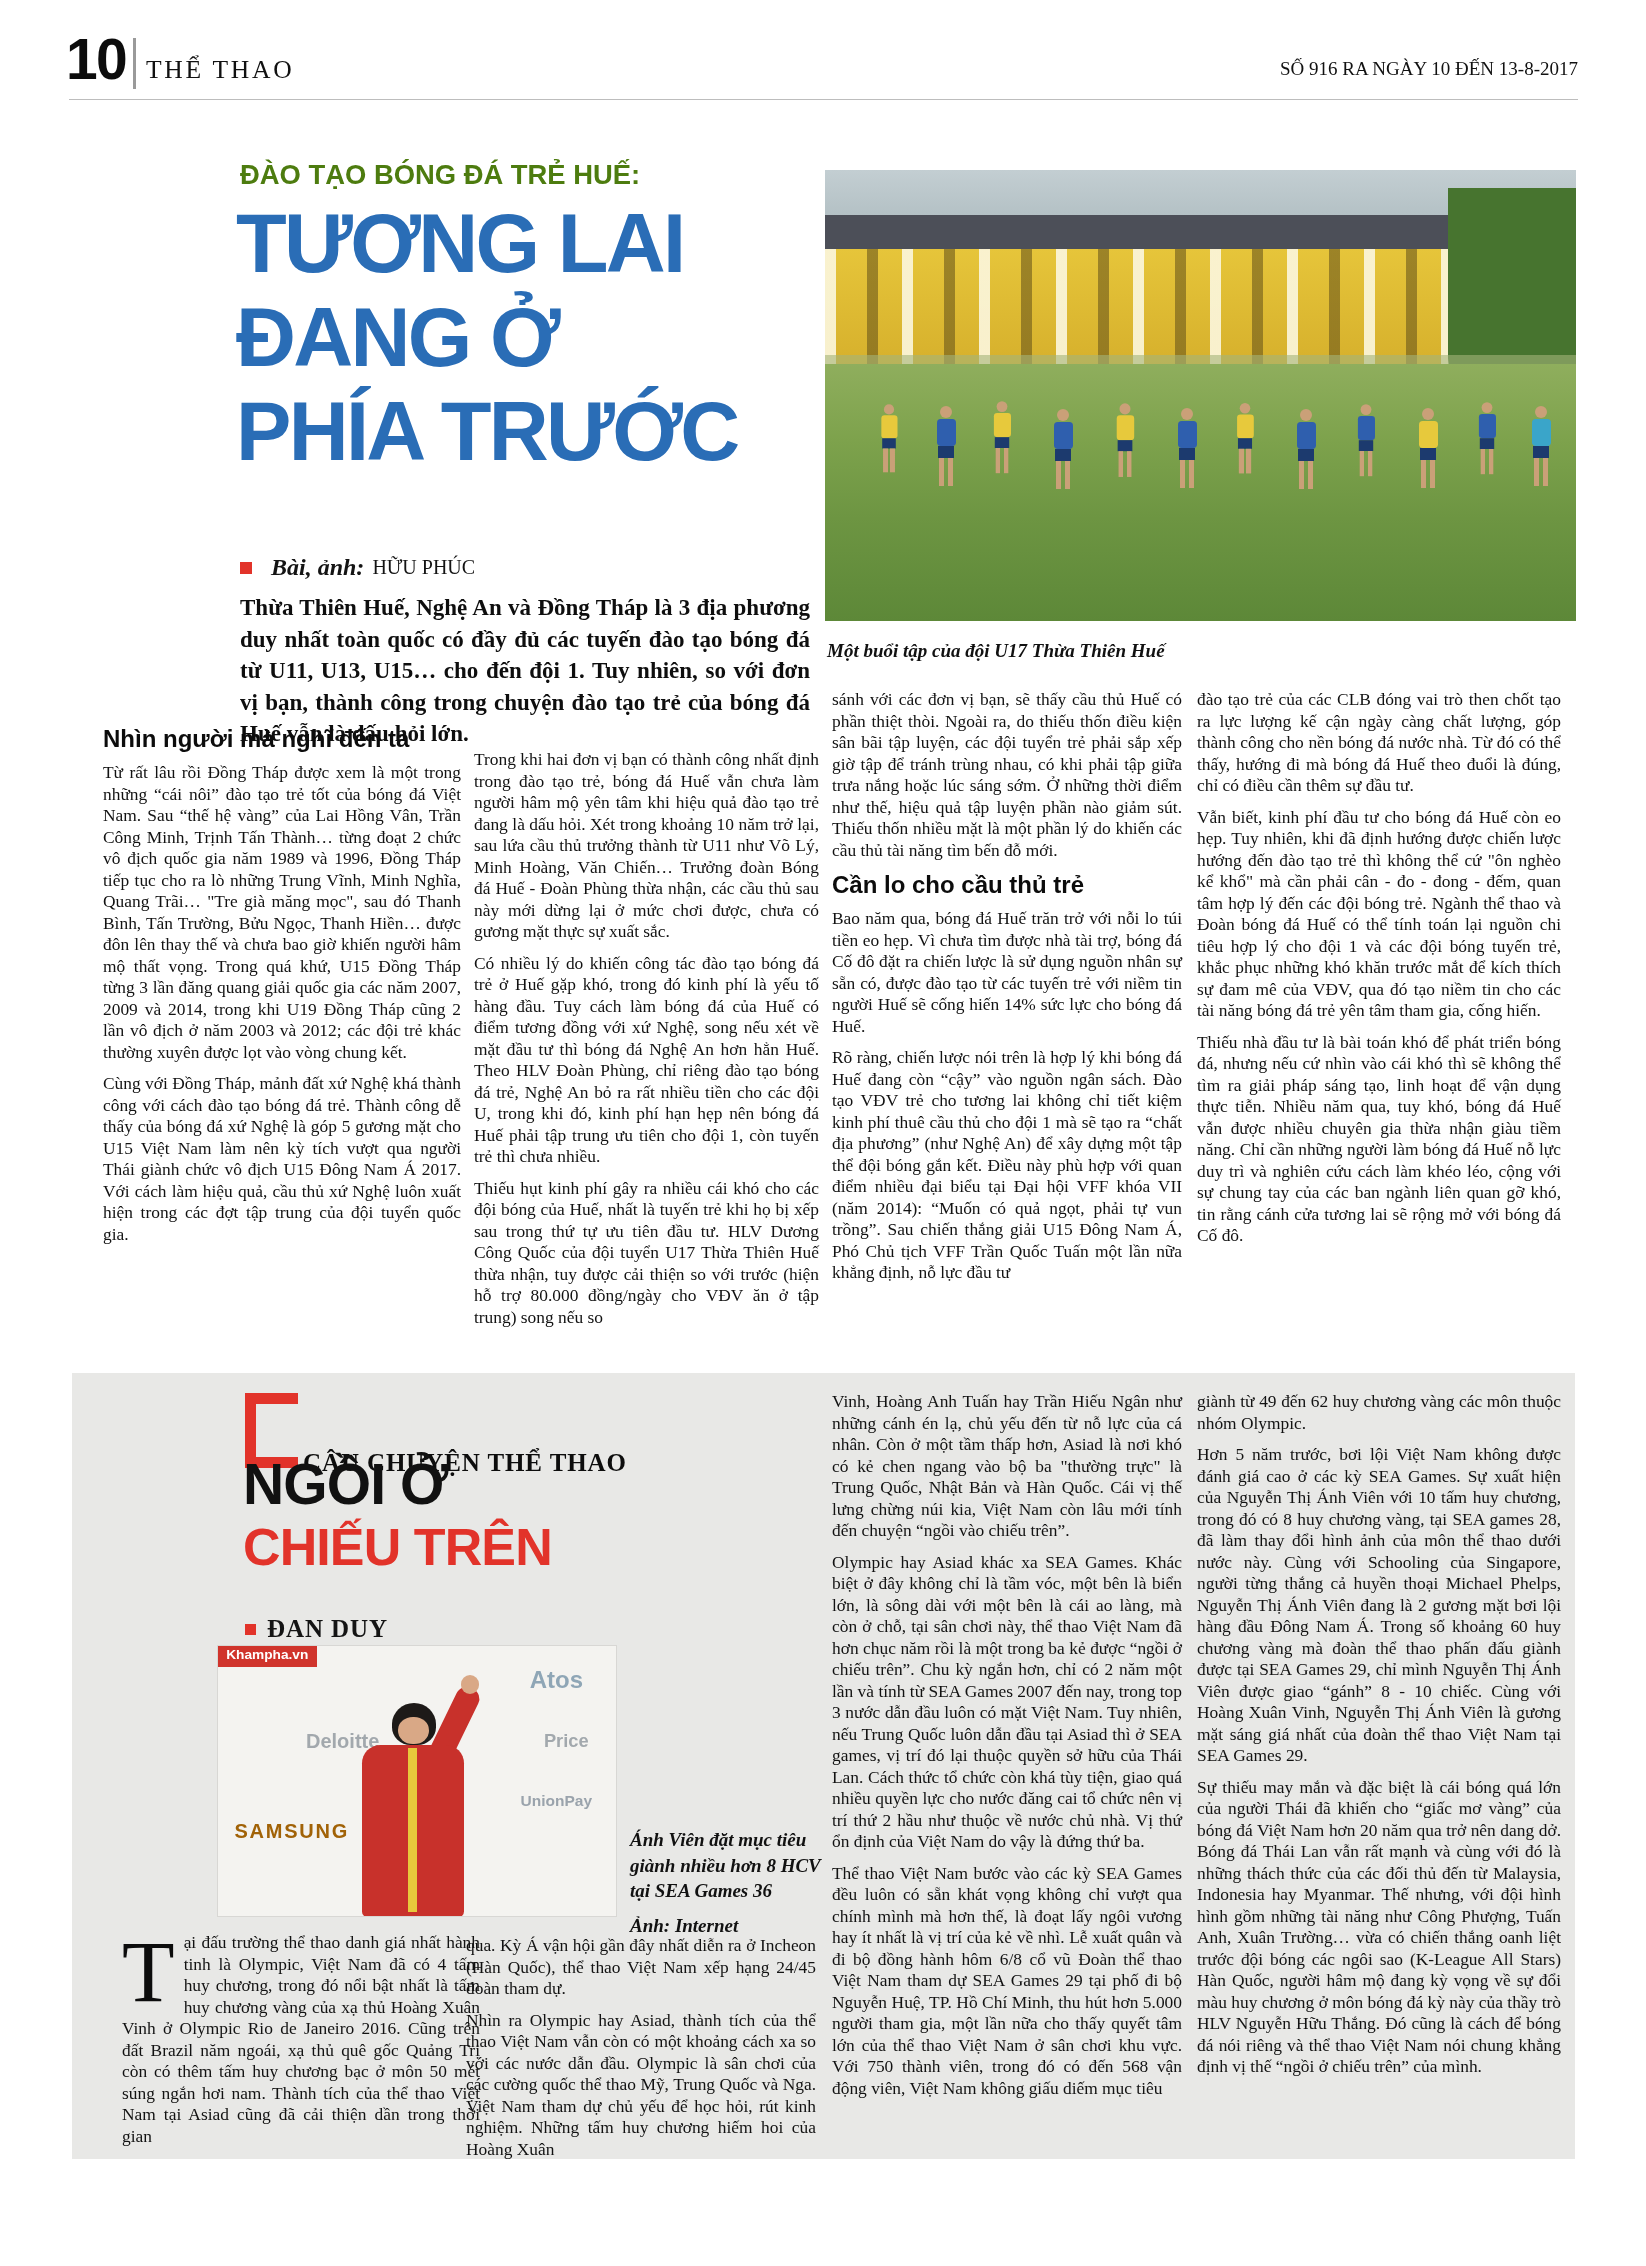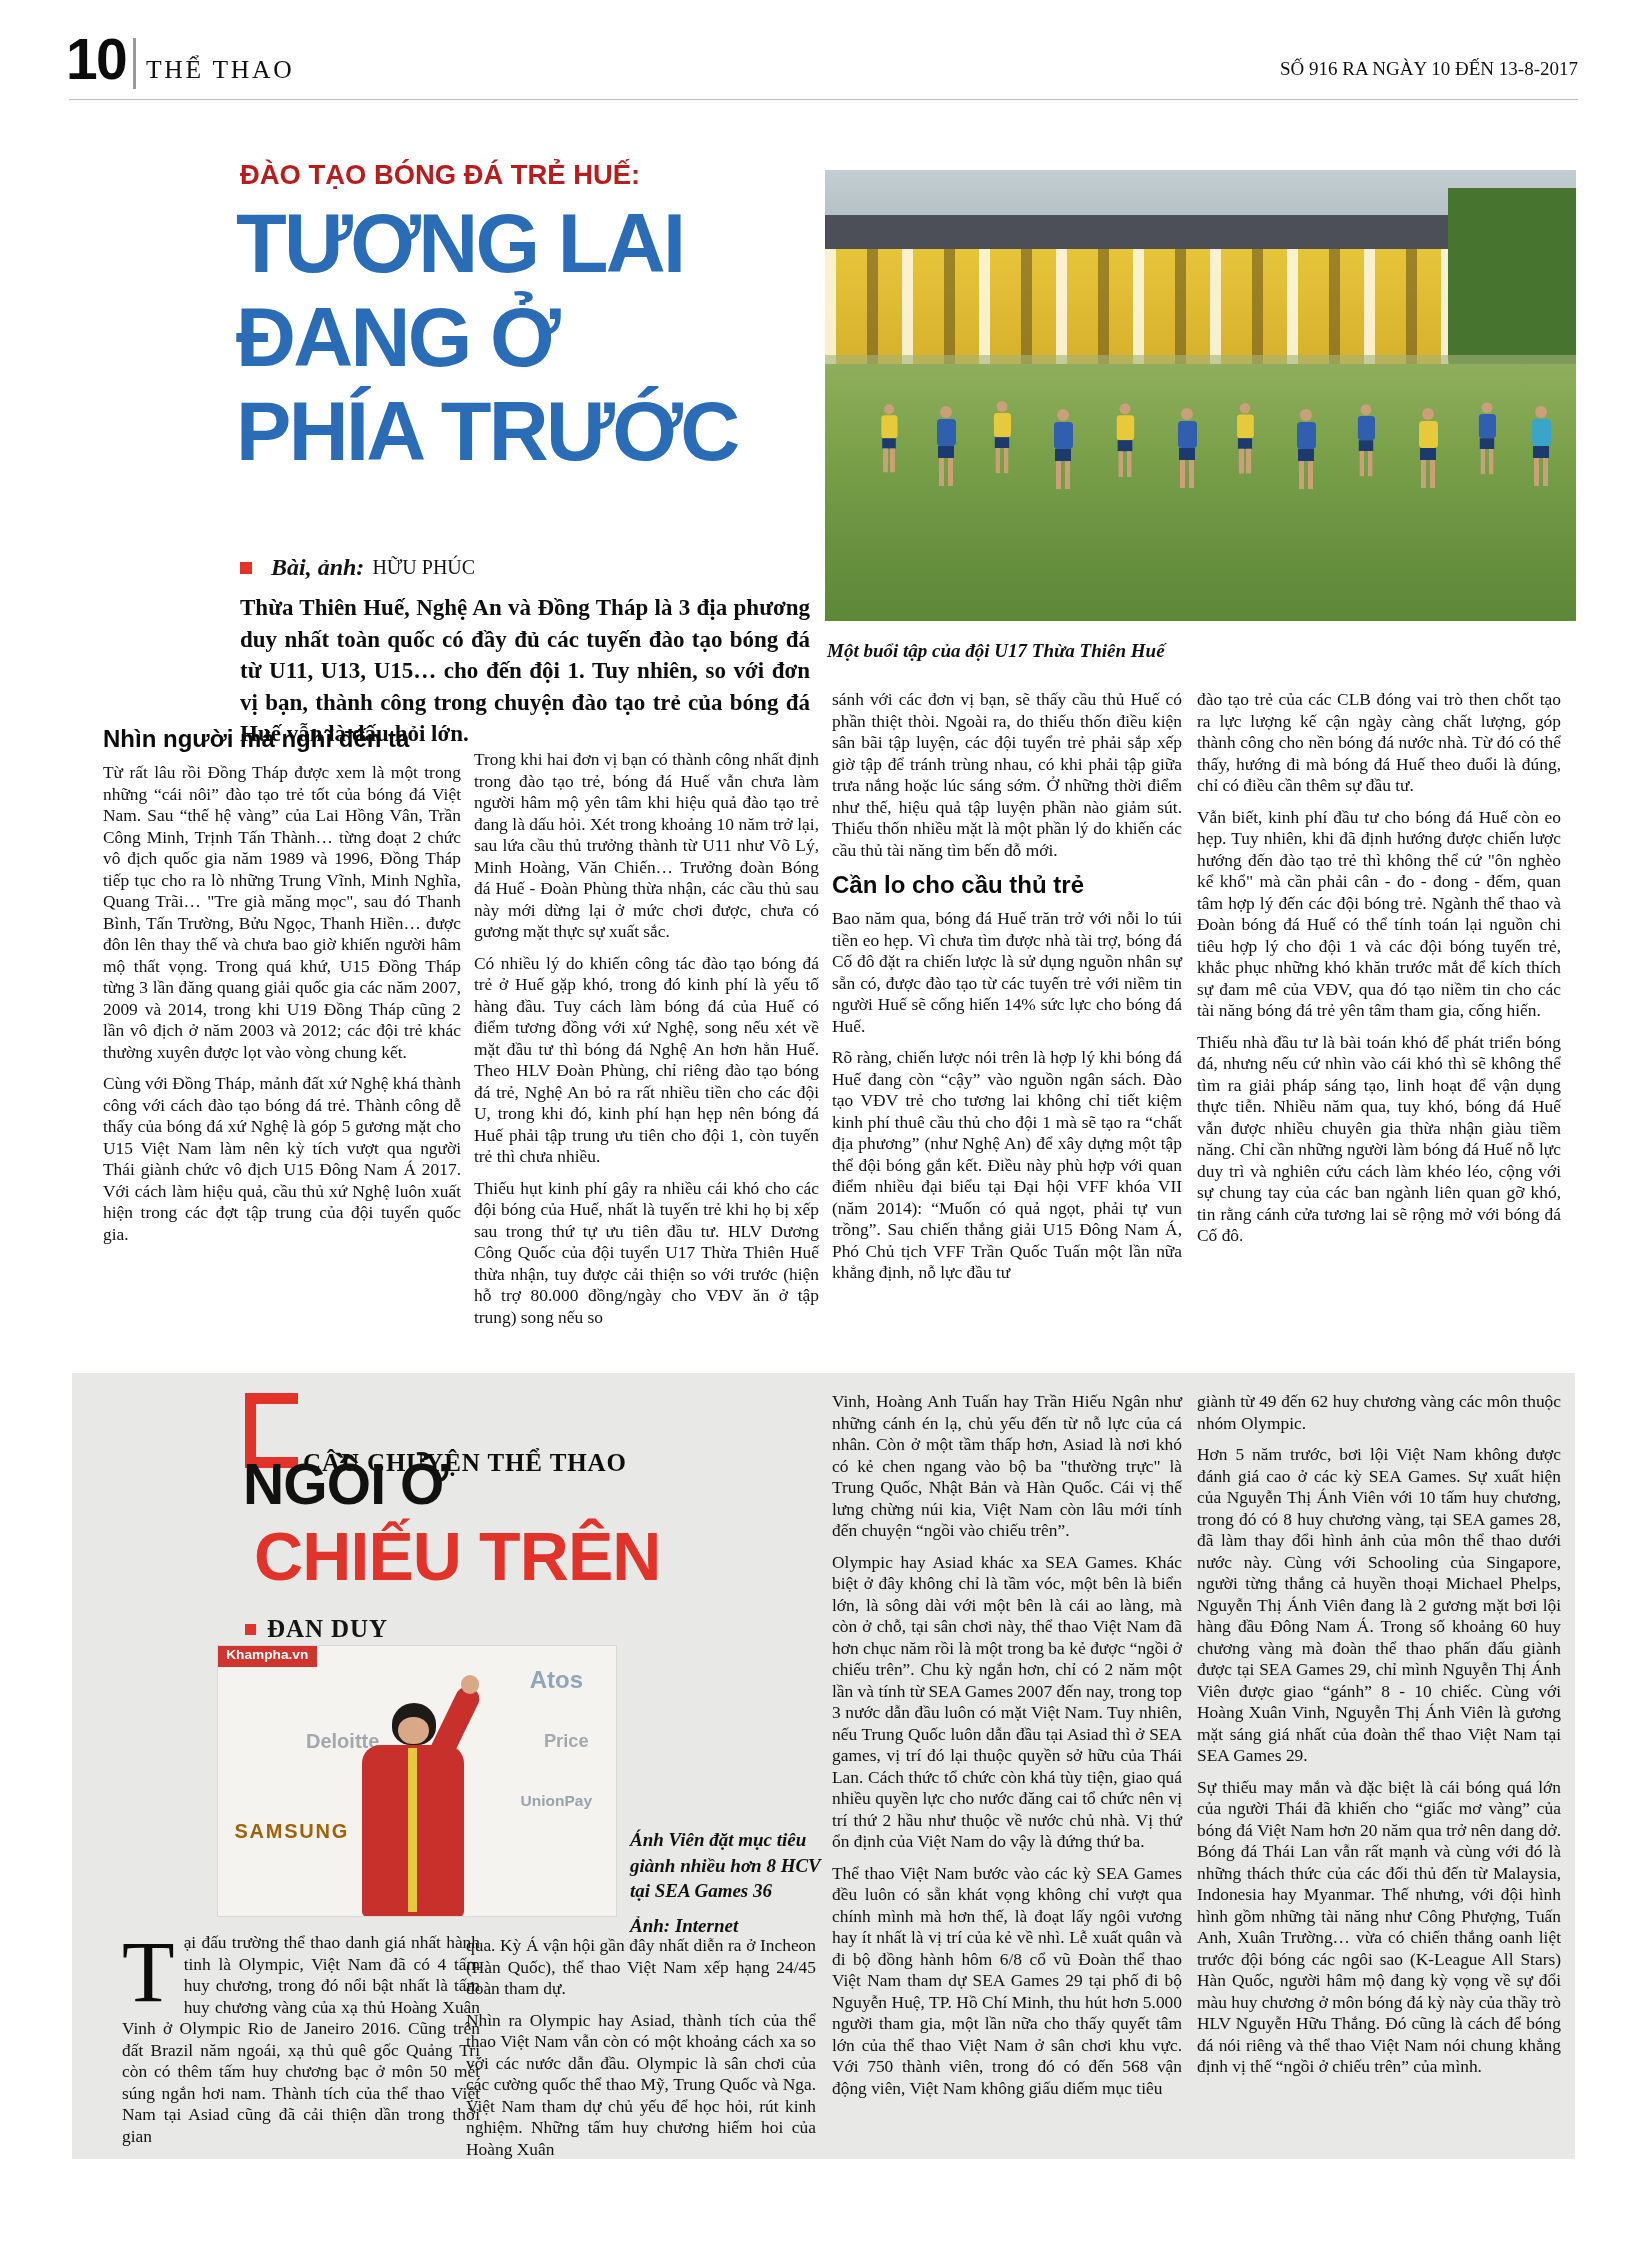--- a/index.html
+++ b/index.html
@@ -7,21 +7,21 @@
   .abs{position:absolute;}
 
   
   .page-num{left:66px;top:25.6px;font-family:"Liberation Sans",sans-serif;font-weight:bold;font-size:57px;letter-spacing:-1.8px;color:#0c0c0c;}
   .head-vbar{left:133px;top:38px;width:2.7px;height:51px;background:#9a9a9a;}
   .section-name{left:146px;top:55px;font-size:25.6px;letter-spacing:2.7px;color:#111;}
   .issue{right:69px;top:58px;font-size:19px;color:#111;}
   .head-rule{left:69px;top:99px;width:1509px;height:0.9px;background:#bdbdbd;}
 
   
-  .kicker{left:240px;top:159px;font-family:"Liberation Sans",sans-serif;font-weight:bold;font-size:27.4px;color:#b91c1c;}
+  .kicker{left:240px;top:159px;font-family:"Liberation Sans",sans-serif;font-weight:bold;font-size:27.4px;color:#4d7c0f;}
   .headline{left:236px;top:197px;width:594px;font-family:"Liberation Sans",sans-serif;font-weight:bold;font-size:83px;line-height:94px;letter-spacing:-2.7px;color:#2a6db6;}
   .byline{left:240px;top:554px;display:flex;align-items:center;gap:8px;}
   .red-square{width:12px;height:12px;background:#e2332a;display:inline-block;}
   .byline-label{font-style:italic;font-weight:bold;font-size:24px;margin-left:11px;}
   .byline-author{font-weight:normal;font-size:20px;margin-left:0;}
   .lead{left:240px;top:592px;width:570px;font-weight:bold;font-size:23px;line-height:31.5px;text-align:justify;color:#0e0e0e;}
 
   
   .photoA{left:825px;top:170px;width:751px;height:451px;overflow:hidden;background:#b9c6ca;}
   .phA-sky{position:absolute;left:0;top:0;width:100%;height:14%;background:linear-gradient(#c3ced2,#aebcc0);}
@@ -46,21 +46,21 @@
   .c1{left:103px;top:725px;width:358px;}
   .c2{left:474px;top:749px;width:345px;}
   .c3{left:832px;top:689px;width:350px;}
   .c4{left:1197px;top:689px;width:364px;}
 
   
   .panel{left:72px;top:1373px;width:1503px;height:786px;background:#e8e8e6;}
   .bracket{left:245px;top:1393px;width:42px;height:53px;border-left:11px solid #e2332a;border-top:11px solid #e2332a;border-bottom:11px solid #e2332a;}
   .label2{left:303px;top:1405px;font-weight:bold;font-size:25px;letter-spacing:0.9px;color:#0d0d0d;margin-top:44px;}
   .title2a{left:243px;top:1451px;font-family:"Liberation Sans",sans-serif;font-weight:bold;font-size:57px;letter-spacing:-0.9px;color:#111;}
-  .title2b{left:243px;top:1517px;font-family:"Liberation Sans",sans-serif;font-weight:bold;font-size:68px;letter-spacing:-0.9px;color:#e2332a;margin-left:11px;}
+  .title2b{left:243px;top:1517px;font-family:"Liberation Sans",sans-serif;font-weight:bold;font-size:52px;letter-spacing:-0.9px;color:#e2332a;}
   .byline2{left:245px;top:1615px;display:flex;align-items:center;}
   .byline2 .red-square{width:11px;height:11px;}
   .byline2-author{font-weight:bold;font-size:25px;margin-left:11px;letter-spacing:0.9px;}
 
   
   .photoB{left:217px;top:1645px;width:398px;height:270px;background:#f4f3f0;overflow:hidden;border:0.9px solid #d8d7d4;}
   .logo{position:absolute;font-family:"Liberation Sans",sans-serif;font-weight:bold;color:#98a2ab;}
   .lg-atos{right:33px;top:20px;font-size:24px;color:#8fa6b6;}
   .lg-del{left:88px;top:84px;font-size:20px;color:#a2a8ad;text-align:right;}
   .lg-price{right:27.4px;top:84px;font-size:18.3px;color:#a2a8ad;}

